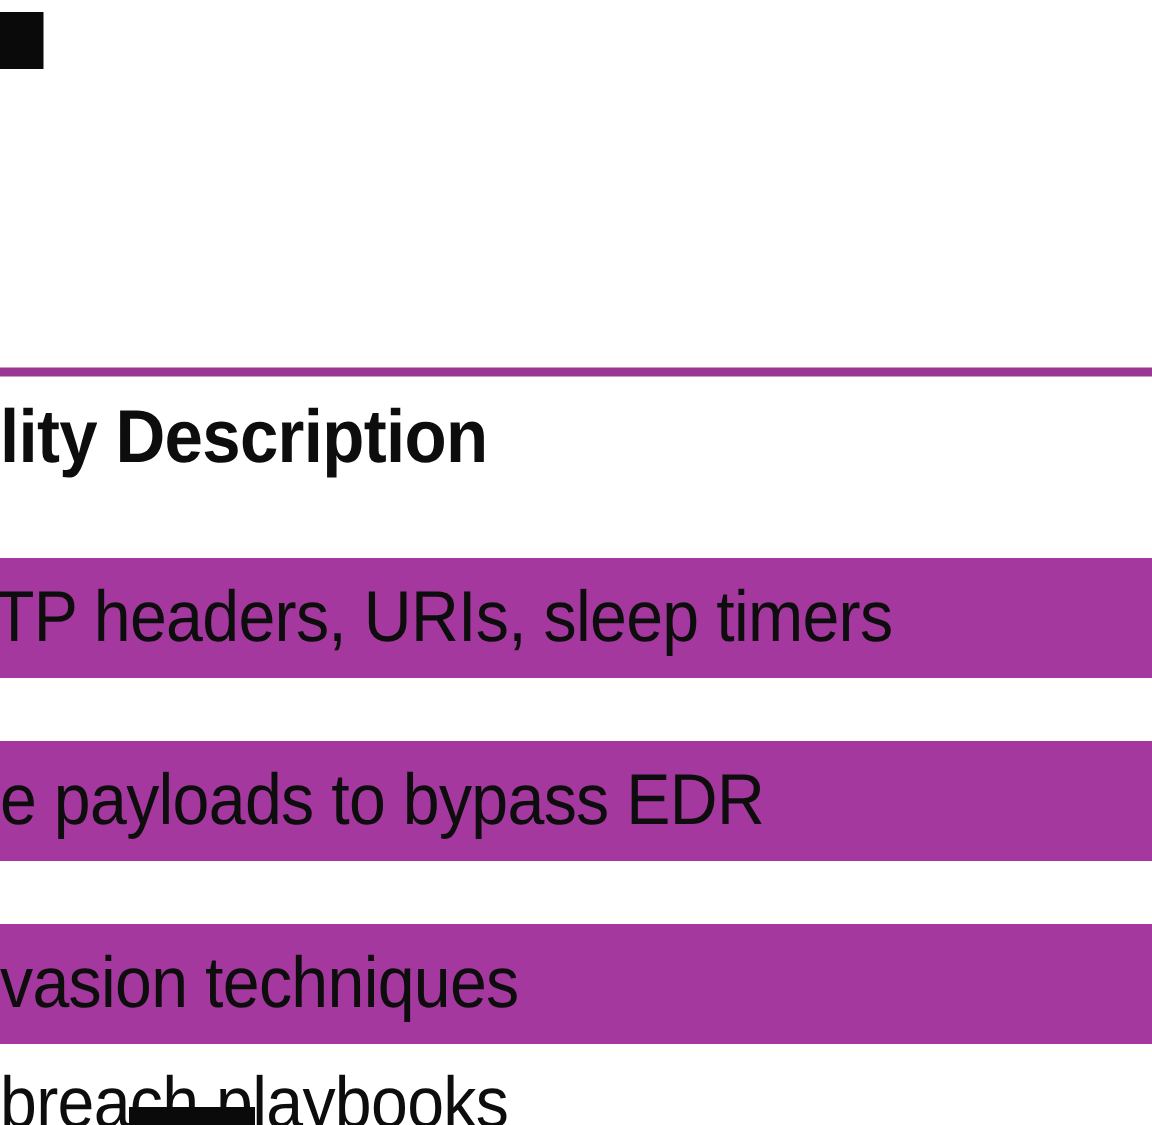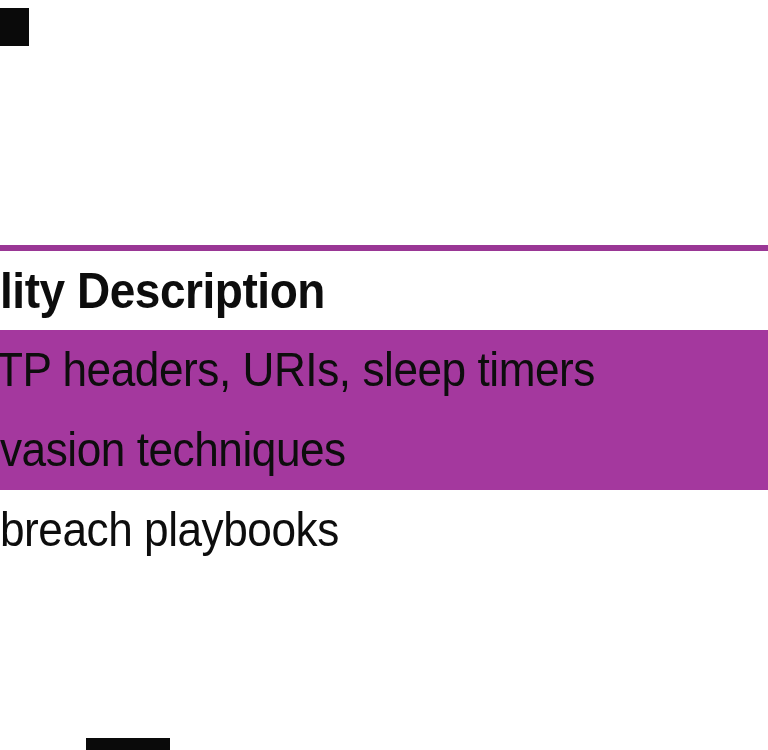--- a/index.html
+++ b/index.html
@@ -42,21 +42,21 @@
   }
   .row {
     display: flex;
     align-items: center;
     width: 100%;
     height: 80px;
     overflow: hidden;
     text-align: center;
   }
   .row.header-row { height: 79px; }
-  .row.shaded { background: var(--magenta, #a4389e); }
+  .row.shaded { background: var(--magenta, #a4389e); margin-top: 42px; }
   .cell {
     white-space: nowrap;
     font-size: 48px;
     letter-spacing: -0.5px;
     transform: scaleX(0.92);
     transform-origin: 0 50%;
     line-height: 1;
   }
   .header-row .cell {
     font-size: 50px;
@@ -79,20 +79,23 @@
 
     <div class="row header-row">
       <span class="cell">lity Description</span>
     </div>
 
     <div class="row shaded row-1">
       <span class="cell">TP headers, URIs, sleep timers</span>
     </div>
 
 
+    <div class="row shaded row-3">
+      <span class="cell">e payloads to bypass EDR</span>
+    </div>
 
     <div class="row shaded row-5">
       <span class="cell">vasion techniques</span>
     </div>
 
     <div class="row row-4">
       <span class="cell">breach playbooks</span>
     </div>
 
   </div>

